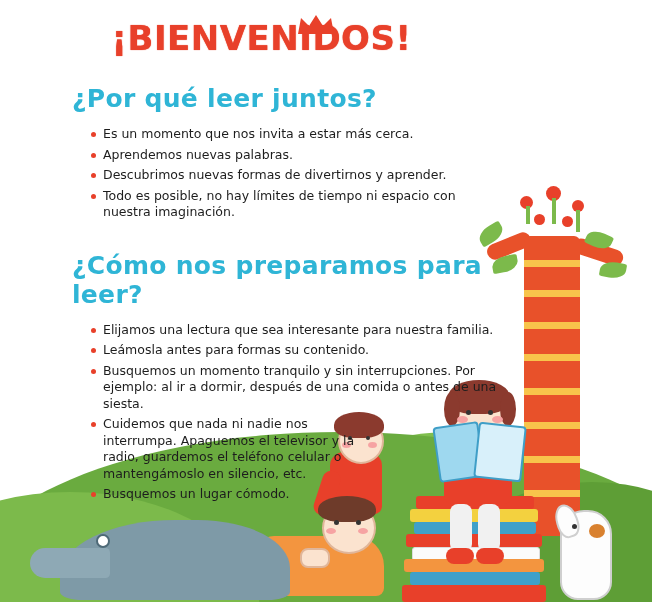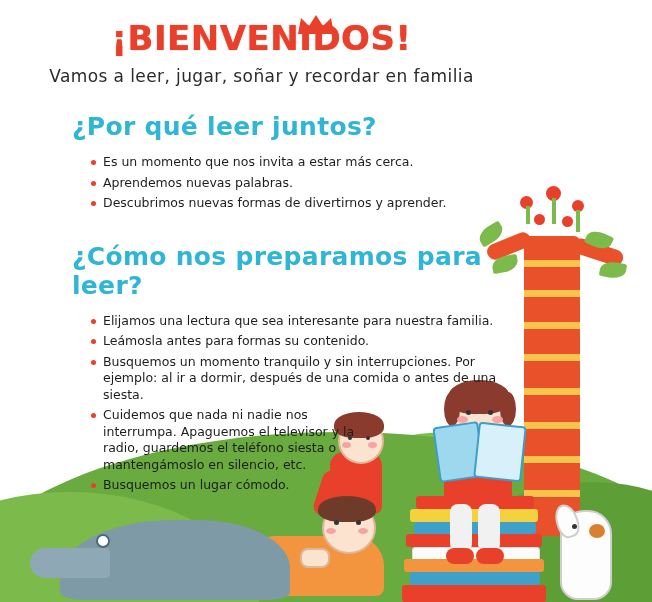--- a/index.html
+++ b/index.html
@@ -371,31 +371,31 @@
 
   <div class="content">
 
     <div class="crown">
       <svg width="40" height="22" viewBox="0 0 40 22">
         <path d="M2 20 L5 4 L13 12 L20 1 L27 12 L35 4 L38 20 Z" fill="#e8402a"></path>
       </svg>
     </div>
 
     <h1 class="title">¡BIENVENIDOS!</h1>
-    <p class="subtitle">Vamos a leer, jugar, soñar y recordar en familia</p>
 
     <h2 class="section-head">¿Por qué leer juntos?</h2>
     <ul class="bullets">
       <li>Es un momento que nos invita a estar más cerca.</li>
       <li>Aprendemos nuevas palabras.</li>
       <li>Descubrimos nuevas formas de divertirnos y aprender.</li>
+      <li class="narrow2">Todo es posible, no hay límites de tiempo ni espacio con nuestra imaginación.</li>
     </ul>
 
     <h2 class="section-head second">¿Cómo nos preparamos para leer?</h2>
     <ul class="bullets">
       <li>Elijamos una lectura que sea interesante para nuestra familia.</li>
       <li>Leámosla antes para formas su contenido.</li>
       <li class="narrow2">Busquemos un momento tranquilo y sin interrupciones. Por ejemplo: al ir a dormir, después de una comida o antes  de una siesta.</li>
-      <li class="narrow3">Cuidemos que nada ni nadie nos interrumpa. Apaguemos el televisor y la radio, guardemos el teléfono siesta o mantengámoslo en silencio, etc.</li>
+      <li class="narrow3">Cuidemos que nada ni nadie nos interrumpa. Apaguemos el televisor y la radio, guardemos el teléfono celular o mantengámoslo en silencio, etc.</li>
       <li>Busquemos un lugar cómodo.</li>
     </ul>
   </div>
 </div>
 
 </body></html>

